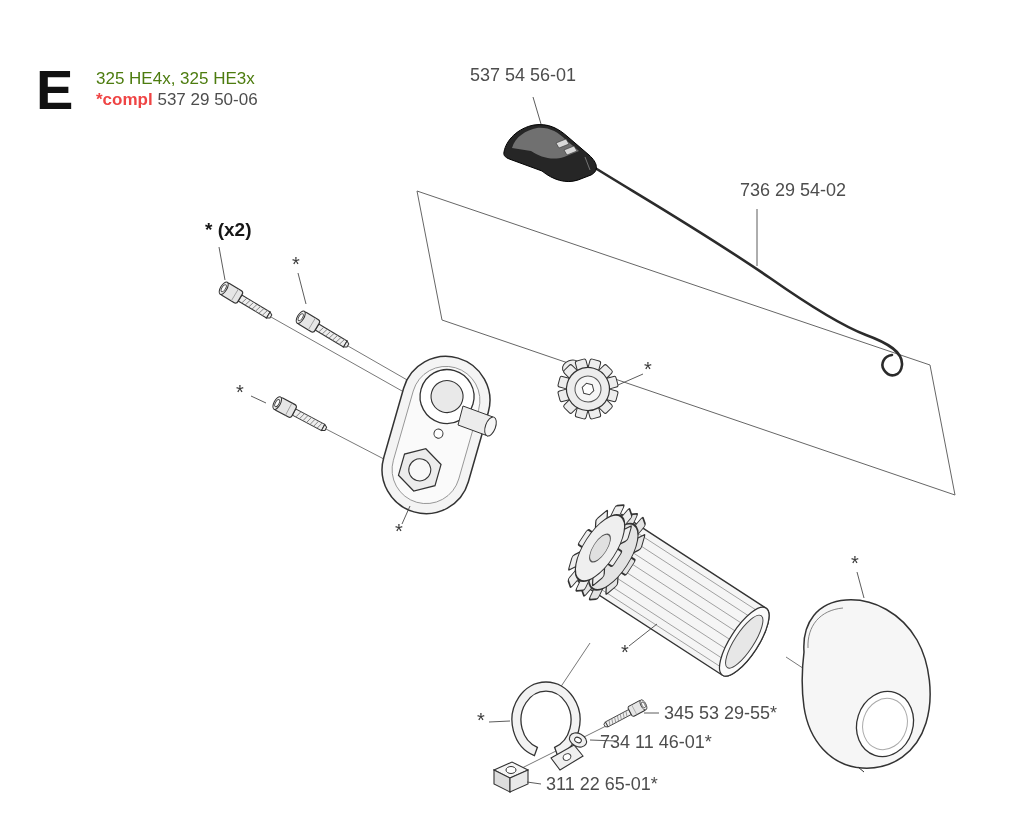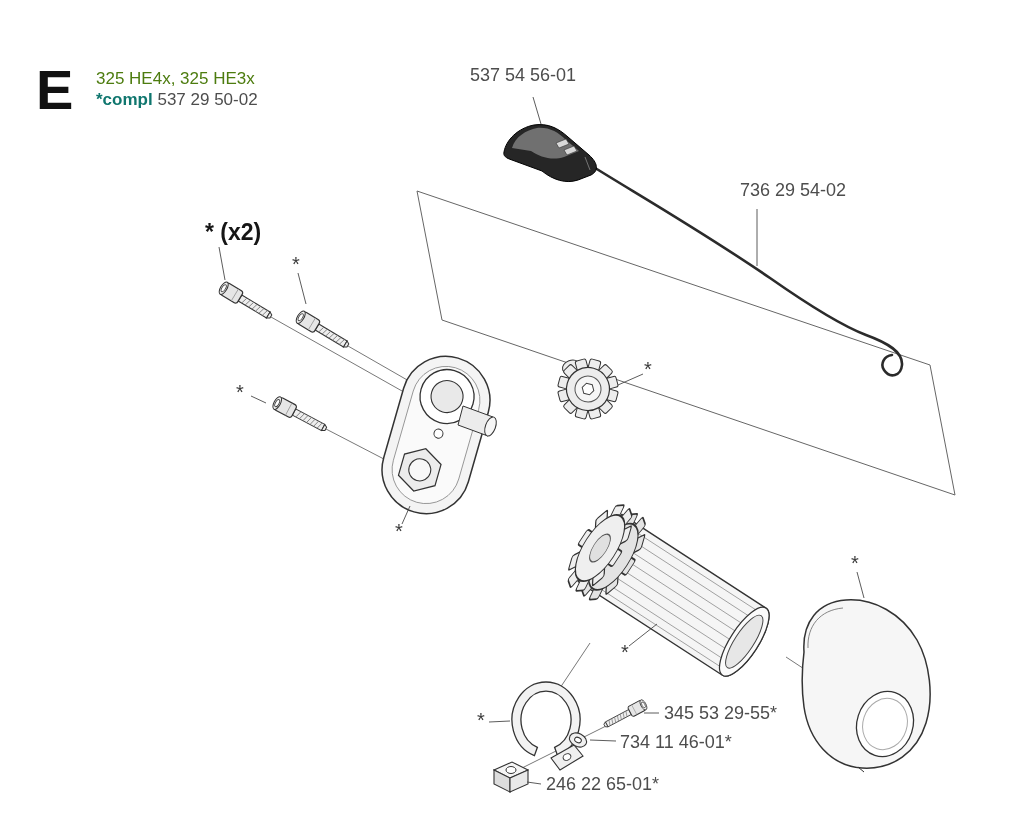--- a/index.html
+++ b/index.html
@@ -17,23 +17,23 @@
   }
   .hdr-letter{
     position:absolute;left:36px;top:62px;font-size:56px;font-weight:bold;color:#111;line-height:1;
   }
   .hdr-models{
     position:absolute;left:96px;top:70px;font-size:17px;font-weight:normal;color:#4d7c0f;line-height:1.1;white-space:nowrap;
   }
   .hdr-compl{
     position:absolute;left:96px;top:91px;font-size:17px;color:#4d4d4d;line-height:1.1;white-space:nowrap;
   }
-  .hdr-compl .b{font-weight:bold;color:#0f766e;}
+  .hdr-compl .b{font-weight:bold;color:#ef4444;}
   .qty-label{
-    position:absolute;left:205px;top:219px;font-size:23px;font-weight:bold;color:#161616;white-space:nowrap;
+    position:absolute;left:205px;top:219px;font-size:19px;font-weight:bold;color:#161616;white-space:nowrap;
   }
 </style>
 </head>
 <body>
 
 <div class="page">
 
   <svg class="diagram-svg" width="1024" height="834" viewBox="0 0 1024 834">
     <defs>
       <g id="capscrew">
@@ -208,28 +208,28 @@
       <line x1="659" y1="713" x2="644" y2="713"></line>
       <line x1="616" y1="741" x2="590" y2="740"></line>
       <line x1="541" y1="784" x2="527" y2="782"></line>
     </g>
   </svg>
 
   <div class="hdr-letter">E</div>
   <div class="hdr-models">325 HE4x, 325 HE3x</div>
   <div class="hdr-compl">
     <span class="b">*compl</span>
-    <span>537 29 50-02</span>
+    <span>537 29 50-06</span>
   </div>
 
   <div class="plabel" style="left:470px;top:66px">537 54 56-01</div>
   <div class="plabel" style="left:740px;top:181px">736 29 54-02</div>
   <div class="plabel" style="left:664px;top:704px">345 53 29-55*</div>
-  <div class="plabel" style="left:620px;top:733px">734 11 46-01*</div>
-  <div class="plabel" style="left:546px;top:775px">246 22 65-01*</div>
+  <div class="plabel" style="left:600px;top:733px">734 11 46-01*</div>
+  <div class="plabel" style="left:546px;top:775px">311 22 65-01*</div>
 
   <div class="qty-label">* (x2)</div>
 
   <div class="star" style="left:296px;top:264px">*</div>
   <div class="star" style="left:240px;top:392px">*</div>
   <div class="star" style="left:648px;top:369px">*</div>
   <div class="star" style="left:399px;top:531px">*</div>
   <div class="star" style="left:625px;top:652px">*</div>
   <div class="star" style="left:855px;top:563px">*</div>
   <div class="star" style="left:481px;top:720px">*</div>

